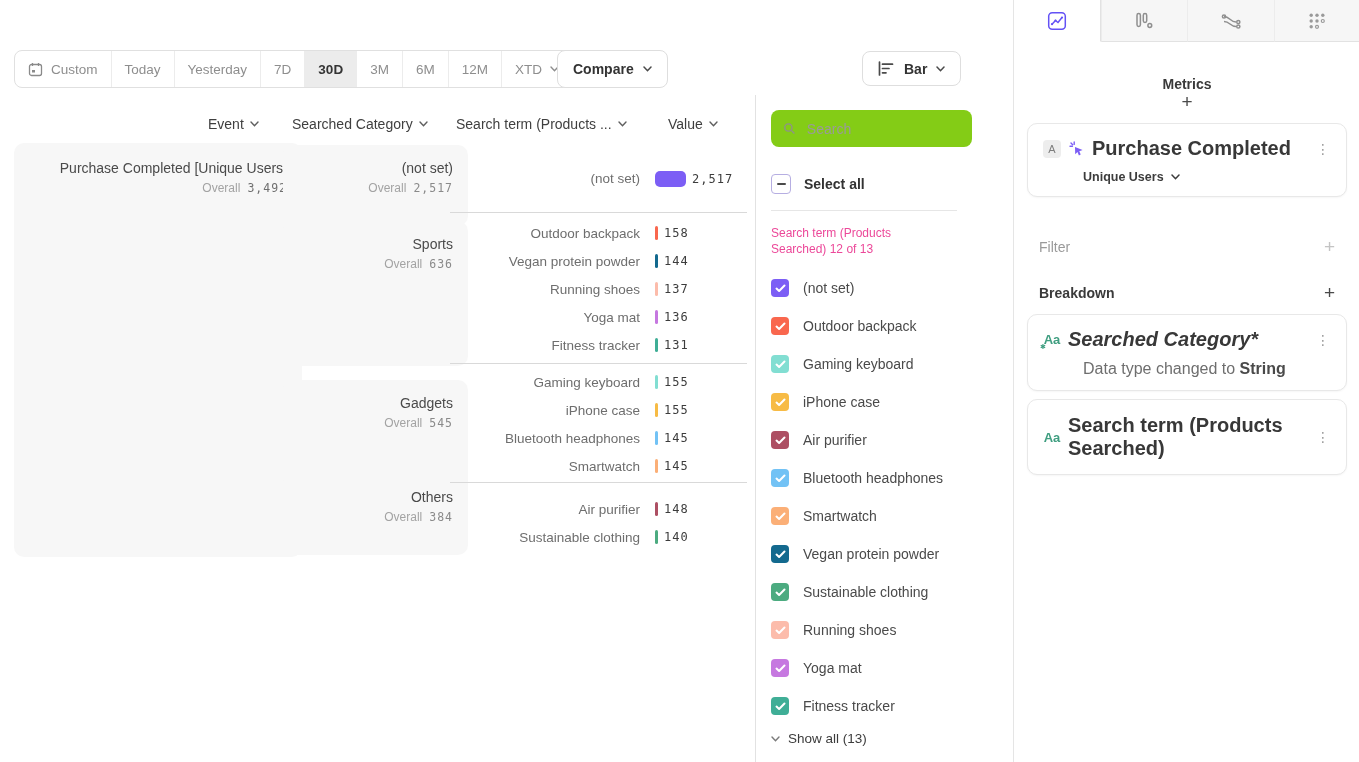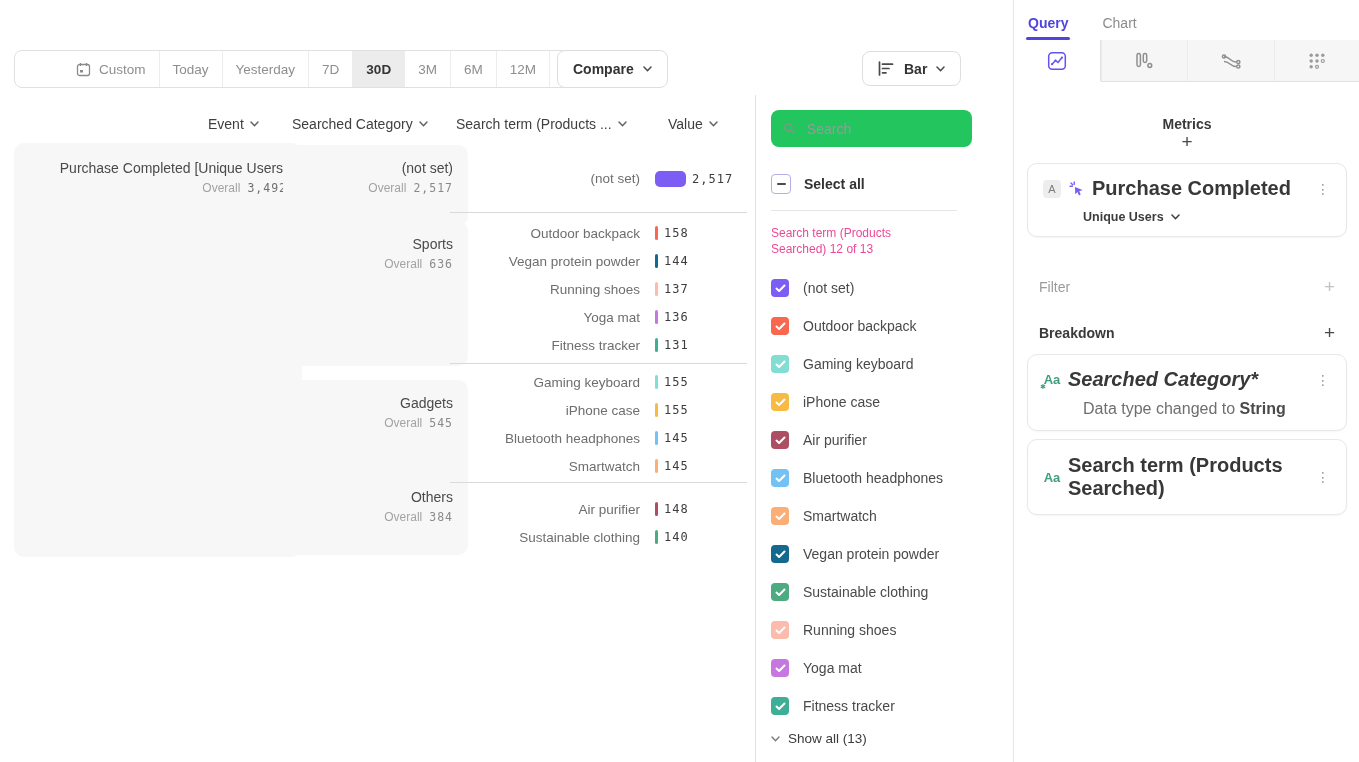--- a/index.html
+++ b/index.html
@@ -9,21 +9,21 @@
     font-family:"Liberation Sans","DejaVu Sans",sans-serif;
     -webkit-font-smoothing:antialiased;
   }
   .mono{font-family:"DejaVu Sans Mono",monospace;letter-spacing:1px;}
   svg{display:block;}
 
   
   #main{position:absolute;left:0;top:0;width:1013px;height:762px;}
 
   .seg{position:absolute;left:14px;top:50px;height:36px;display:flex;align-items:stretch;
-       border:1px solid #e0e0e0;border-radius:8px;background:#fff;overflow:hidden;padding-left:48px;}
+       border:1px solid #e0e0e0;border-radius:8px;background:#fff;overflow:hidden;}
   .seg-btn{display:flex;align-items:center;gap:8px;padding:0 13px;font-size:13.5px;color:#8e8e8e;
        border-left:1px solid #ececec;cursor:pointer;white-space:nowrap;}
   .seg-btn:first-child{border-left:none;}
   .seg-btn.active{background:#ececec;color:#353535;font-weight:bold;}
 
   .pill-btn{position:absolute;height:36px;display:flex;align-items:center;gap:9px;padding:0 15px;
        border:1px solid #dedede;border-radius:8px;background:#fff;font-size:14px;color:#333;
        font-weight:bold;cursor:pointer;}
   #compare-btn{left:557px;top:50px;}
   #chart-type-btn{left:862px;top:51px;height:33px;}
@@ -43,21 +43,21 @@
   .sec + .sec{border-top:1px solid #d9d9d9;}
   .sec.center{display:flex;align-items:center;}
   .trow{height:28px;display:flex;align-items:center;width:100%;}
   .trow-label{width:190px;text-align:right;font-size:13.5px;color:#6e6e6e;white-space:nowrap;}
   .trow-bar{margin-left:15px;flex:none;cursor:pointer;}
   .trow-val{margin-left:6px;font-size:12px;color:#3c3c3c;}
 
   
   #legend{position:absolute;left:755px;top:95px;width:258px;height:667px;
       border-left:1px solid #e2e2e2;padding-left:15px;}
-  #search-box{margin-top:15px;width:177px;height:37px;background:#22c55e;border-radius:8px;
+  #search-box{margin-top:15px;width:177px;height:37px;background:#84cc16;border-radius:8px;
       display:flex;align-items:center;gap:9px;padding:0 12px;}
   #search-box input{border:none;background:transparent;outline:none;font-size:14px;color:#3d3d3d;
       width:100%;font-family:inherit;}
   #search-box input::placeholder{color:#9a9a9a;}
   #select-all{margin-top:27px;display:flex;align-items:center;gap:13px;cursor:pointer;}
   .cb{width:18px;height:18px;border-radius:4px;display:flex;align-items:center;justify-content:center;flex:none;cursor:pointer;}
   .cb.indet{background:#fff;border:1.5px solid #b6aee2;}
   .cb.indet .bar{width:9px;height:2px;background:#4a4a4a;border-radius:1px;}
   #select-all span{font-size:14px;font-weight:bold;color:#333;}
   #legend-divider{margin-top:16px;width:186px;height:1px;background:#e6e6e6;}
@@ -412,24 +412,20 @@
     <div id="show-all">
       <svg width="9" height="6" viewBox="0 0 9 6">
           <polyline points="1,1 4.5,4.7 8,1" fill="none" stroke="#7a7a7a" stroke-width="1.4" stroke-linecap="round"></polyline>
         </svg>
       <span>Show all (13)</span>
     </div>
   </div>
 </div>
 
 <div id="sidebar">
-  <div id="sb-tabs">
-    <div class="sb-tab active">Query</div>
-    <div class="sb-tab">Chart</div>
-  </div>
   <div id="icon-row">
       <div class="icon-tab active">
         <svg width="20" height="20" viewBox="0 0 20 20" fill="none" stroke="#6351f5" stroke-width="1.5">
           <rect x="1.7" y="1.7" width="16.6" height="16.6" rx="3.5"></rect>
           <polyline points="5,13.2 8.5,9.5 11,11.5 15,6.5"></polyline>
           <circle cx="5" cy="13.2" r="1.1" fill="#6351f5" stroke="none"></circle>
           <circle cx="8.5" cy="9.5" r="1.1" fill="#6351f5" stroke="none"></circle>
           <circle cx="15" cy="6.5" r="1.1" fill="#6351f5" stroke="none"></circle>
         </svg>
       </div>

